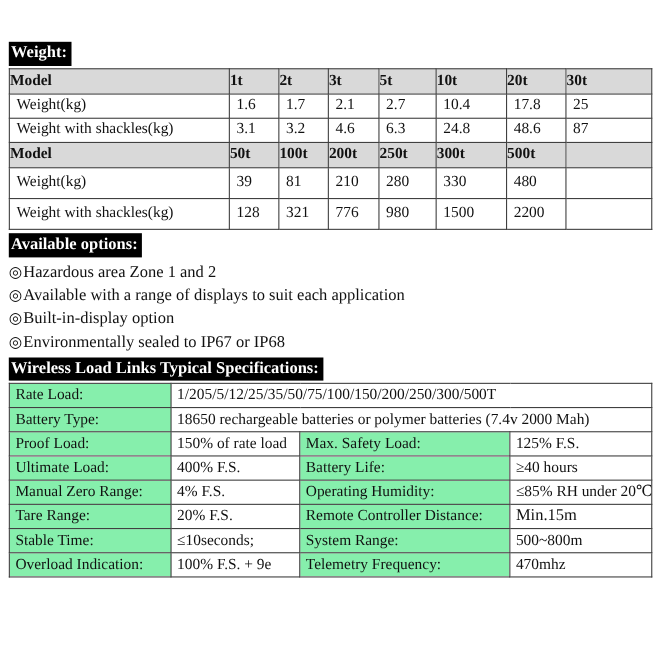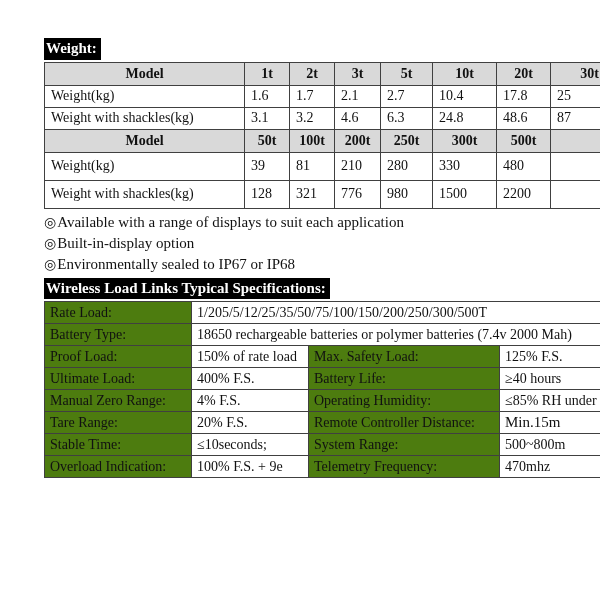--- a/index.html
+++ b/index.html
@@ -1,21 +1,21 @@
 <!DOCTYPE html>
 <html><head>
 <meta charset="utf-8">
 <style>
   * { margin: 0; padding: 0; box-sizing: border-box; }
   html, body { width: 600px; height: 600px; background: #ffffff; }
   body {
     font-family: "Liberation Serif", "DejaVu Serif", serif;
     color: #111111;
   }
-  .page { padding: 38px 8px 0 8px; width: 488px; margin-left: 36px; }
+  .page { padding: 38px 8px 0 8px; width: 488px; }
 
   .h-black {
     display: inline-block;
     background: #000000;
     color: #ffffff;
     font-weight: bold;
     font-size: 15px;
     line-height: 1.25;
     padding: 1px 4px 2px 2px;
   }
@@ -34,29 +34,29 @@
     overflow: hidden;
     white-space: nowrap;
     vertical-align: middle;
   }
 
   
   .wt td { padding: 1px 0 1px 6px; height: 22px; }
   .wt tr.hdr td {
     background: #d9d9d9;
     font-weight: bold;
-    text-align: center;
+    text-align: left;
     padding: 1px 0;
     height: 23px;
   }
   .wt tr.tall td { height: 28px; }
 
   
   .specs td { padding: 1px 4px 1px 5px; height: 22px; }
-  .specs td.lbl { background: #4d7c0f; }
+  .specs td.lbl { background: #86efac; }
   .specs tr:nth-child(6) td:nth-child(4) { font-size: 15px; }
 
   
   .options { margin-top: 3px; }
   .opt-item {
     font-size: 15px;
     line-height: 20.3px;
     white-space: nowrap;
   }
   .opt-item .glyph { font-size: 14px; margin-right: 1px; }
@@ -136,22 +136,24 @@
           <td>321</td>
           <td>776</td>
           <td>980</td>
           <td>1500</td>
           <td>2200</td>
           <td></td>
         </tr>
       </tbody>
   </table>
 
+  <div class="h-black" id="options-heading">Available options:</div>
 
   <div class="options" id="options-list">
+      <div class="opt-item"><span class="glyph">◎</span><span>Hazardous area Zone 1 and 2</span></div>
       <div class="opt-item"><span class="glyph">◎</span><span>Available with a range of displays to suit each application</span></div>
       <div class="opt-item"><span class="glyph">◎</span><span>Built-in-display option</span></div>
       <div class="opt-item"><span class="glyph">◎</span><span>Environmentally sealed to IP67 or IP68</span></div>
     </div>
 
   <div class="h-black" id="specs-heading">Wireless Load Links Typical Specifications:</div>
 
   <table class="specs">
     <colgroup>
       <col style="width:147px">

